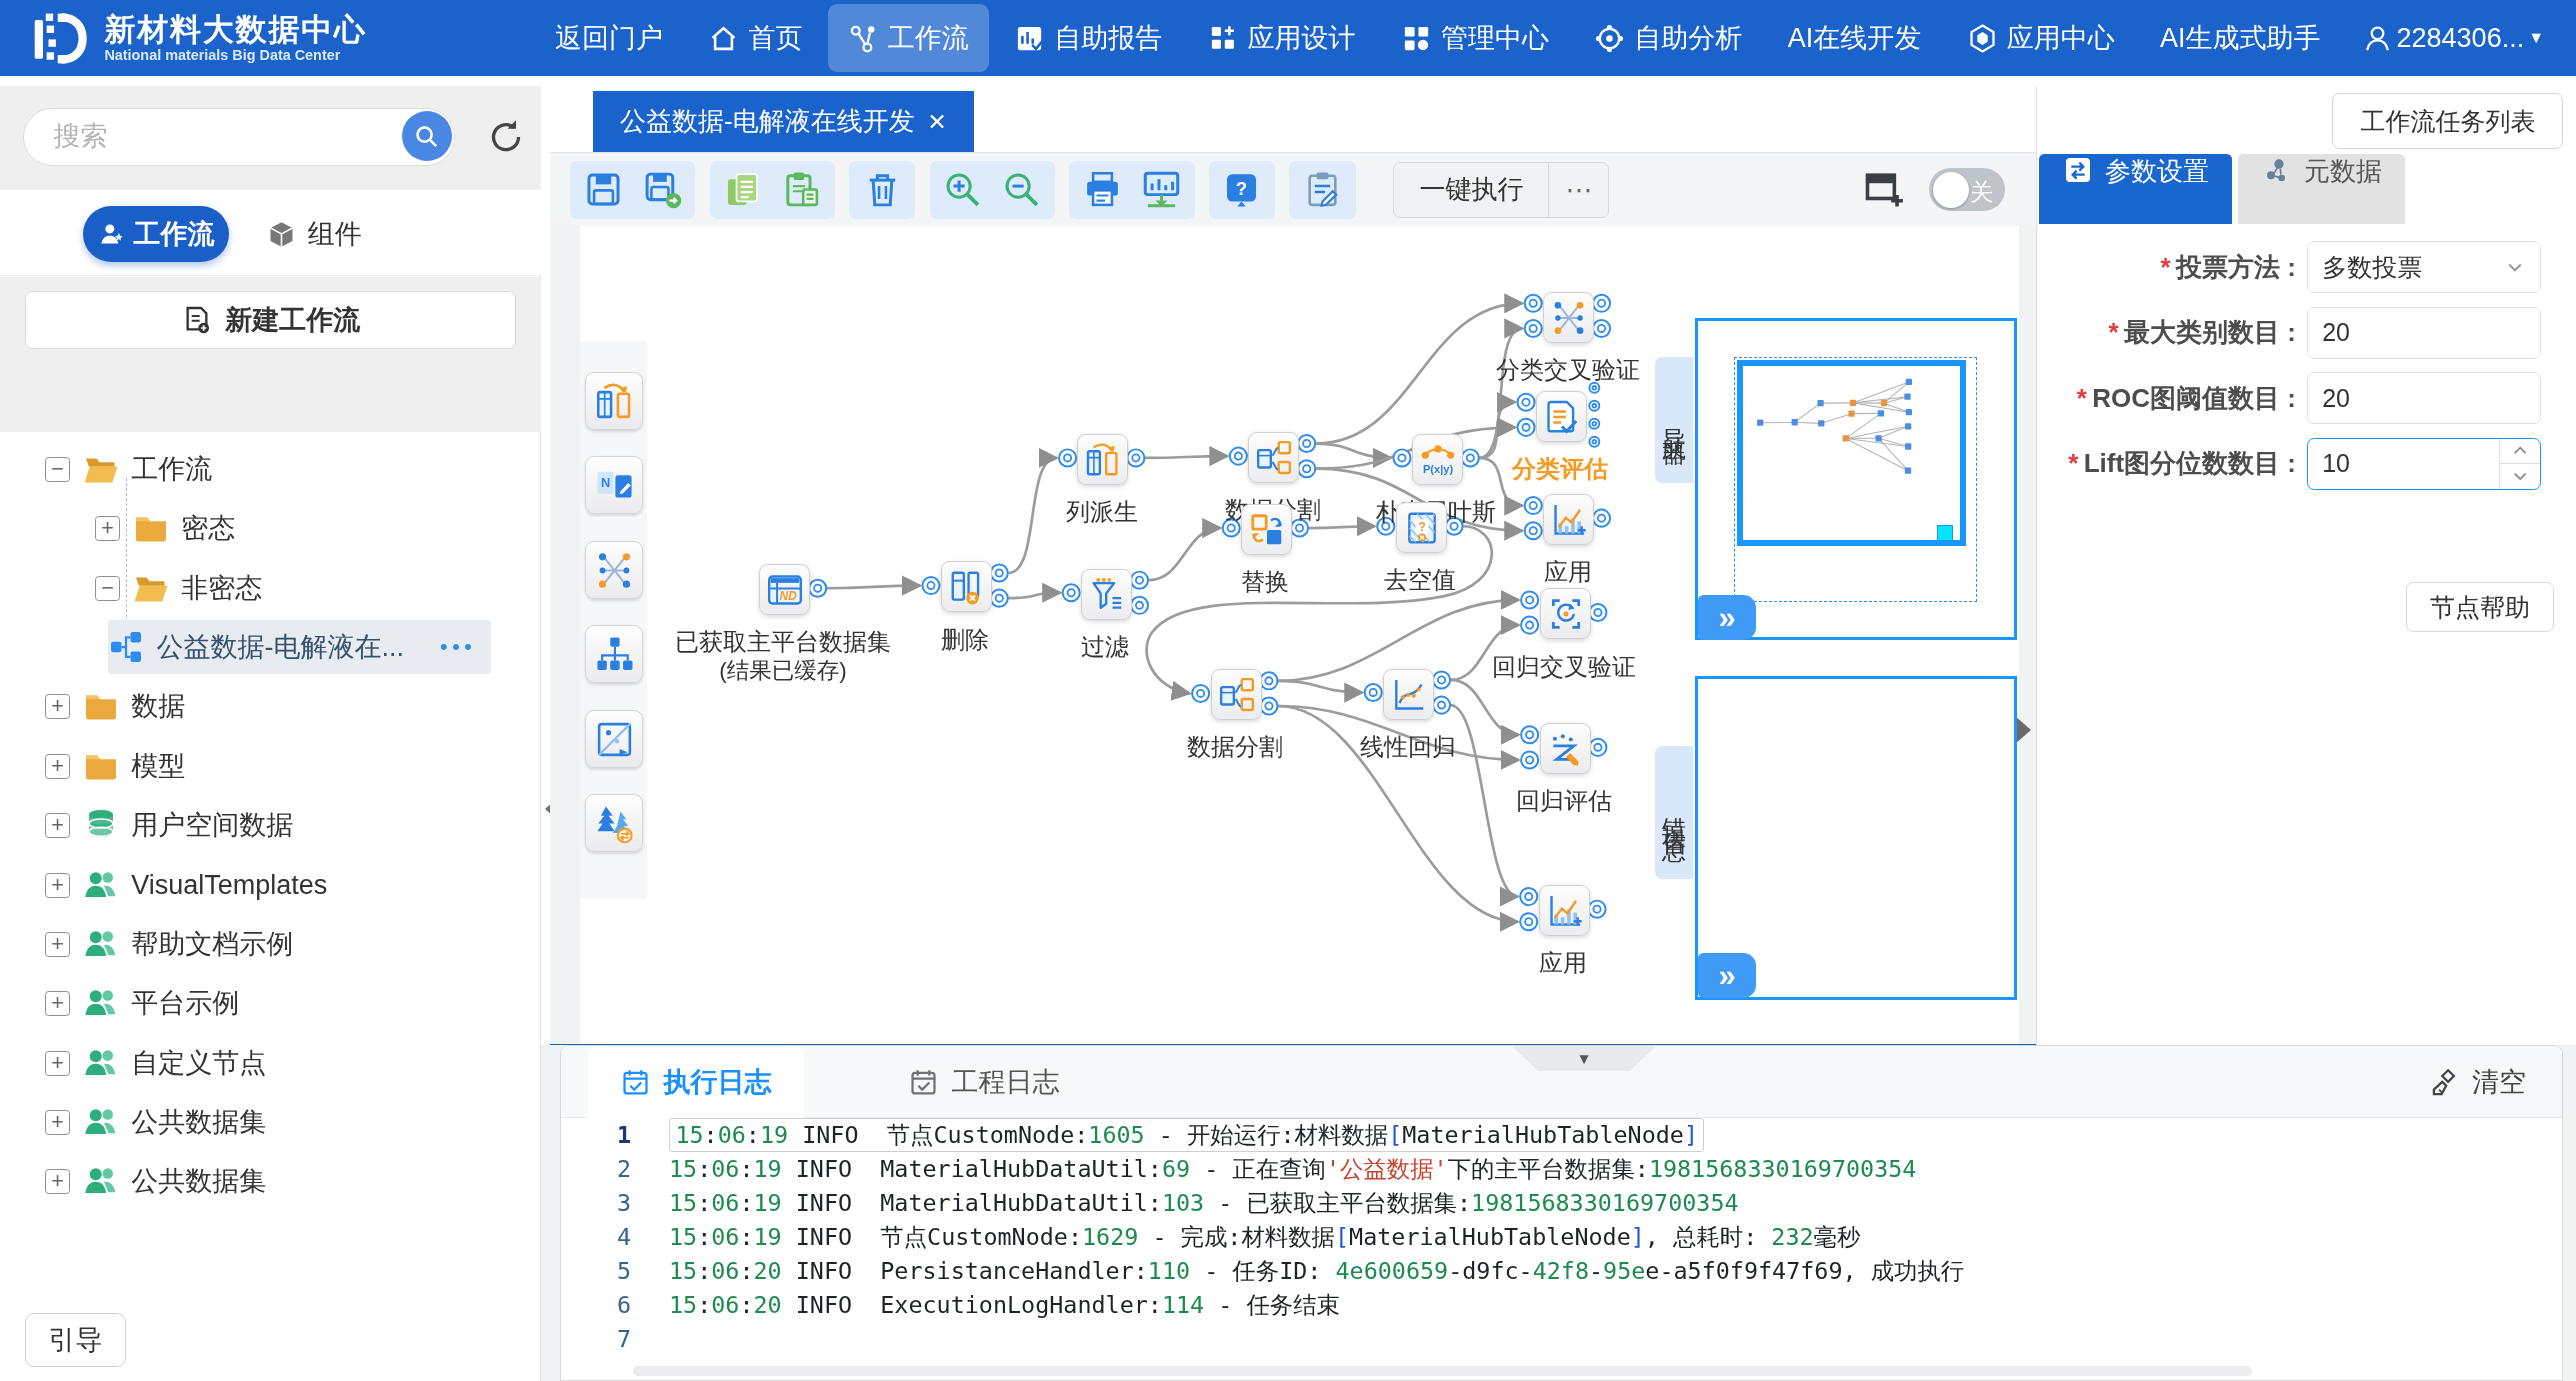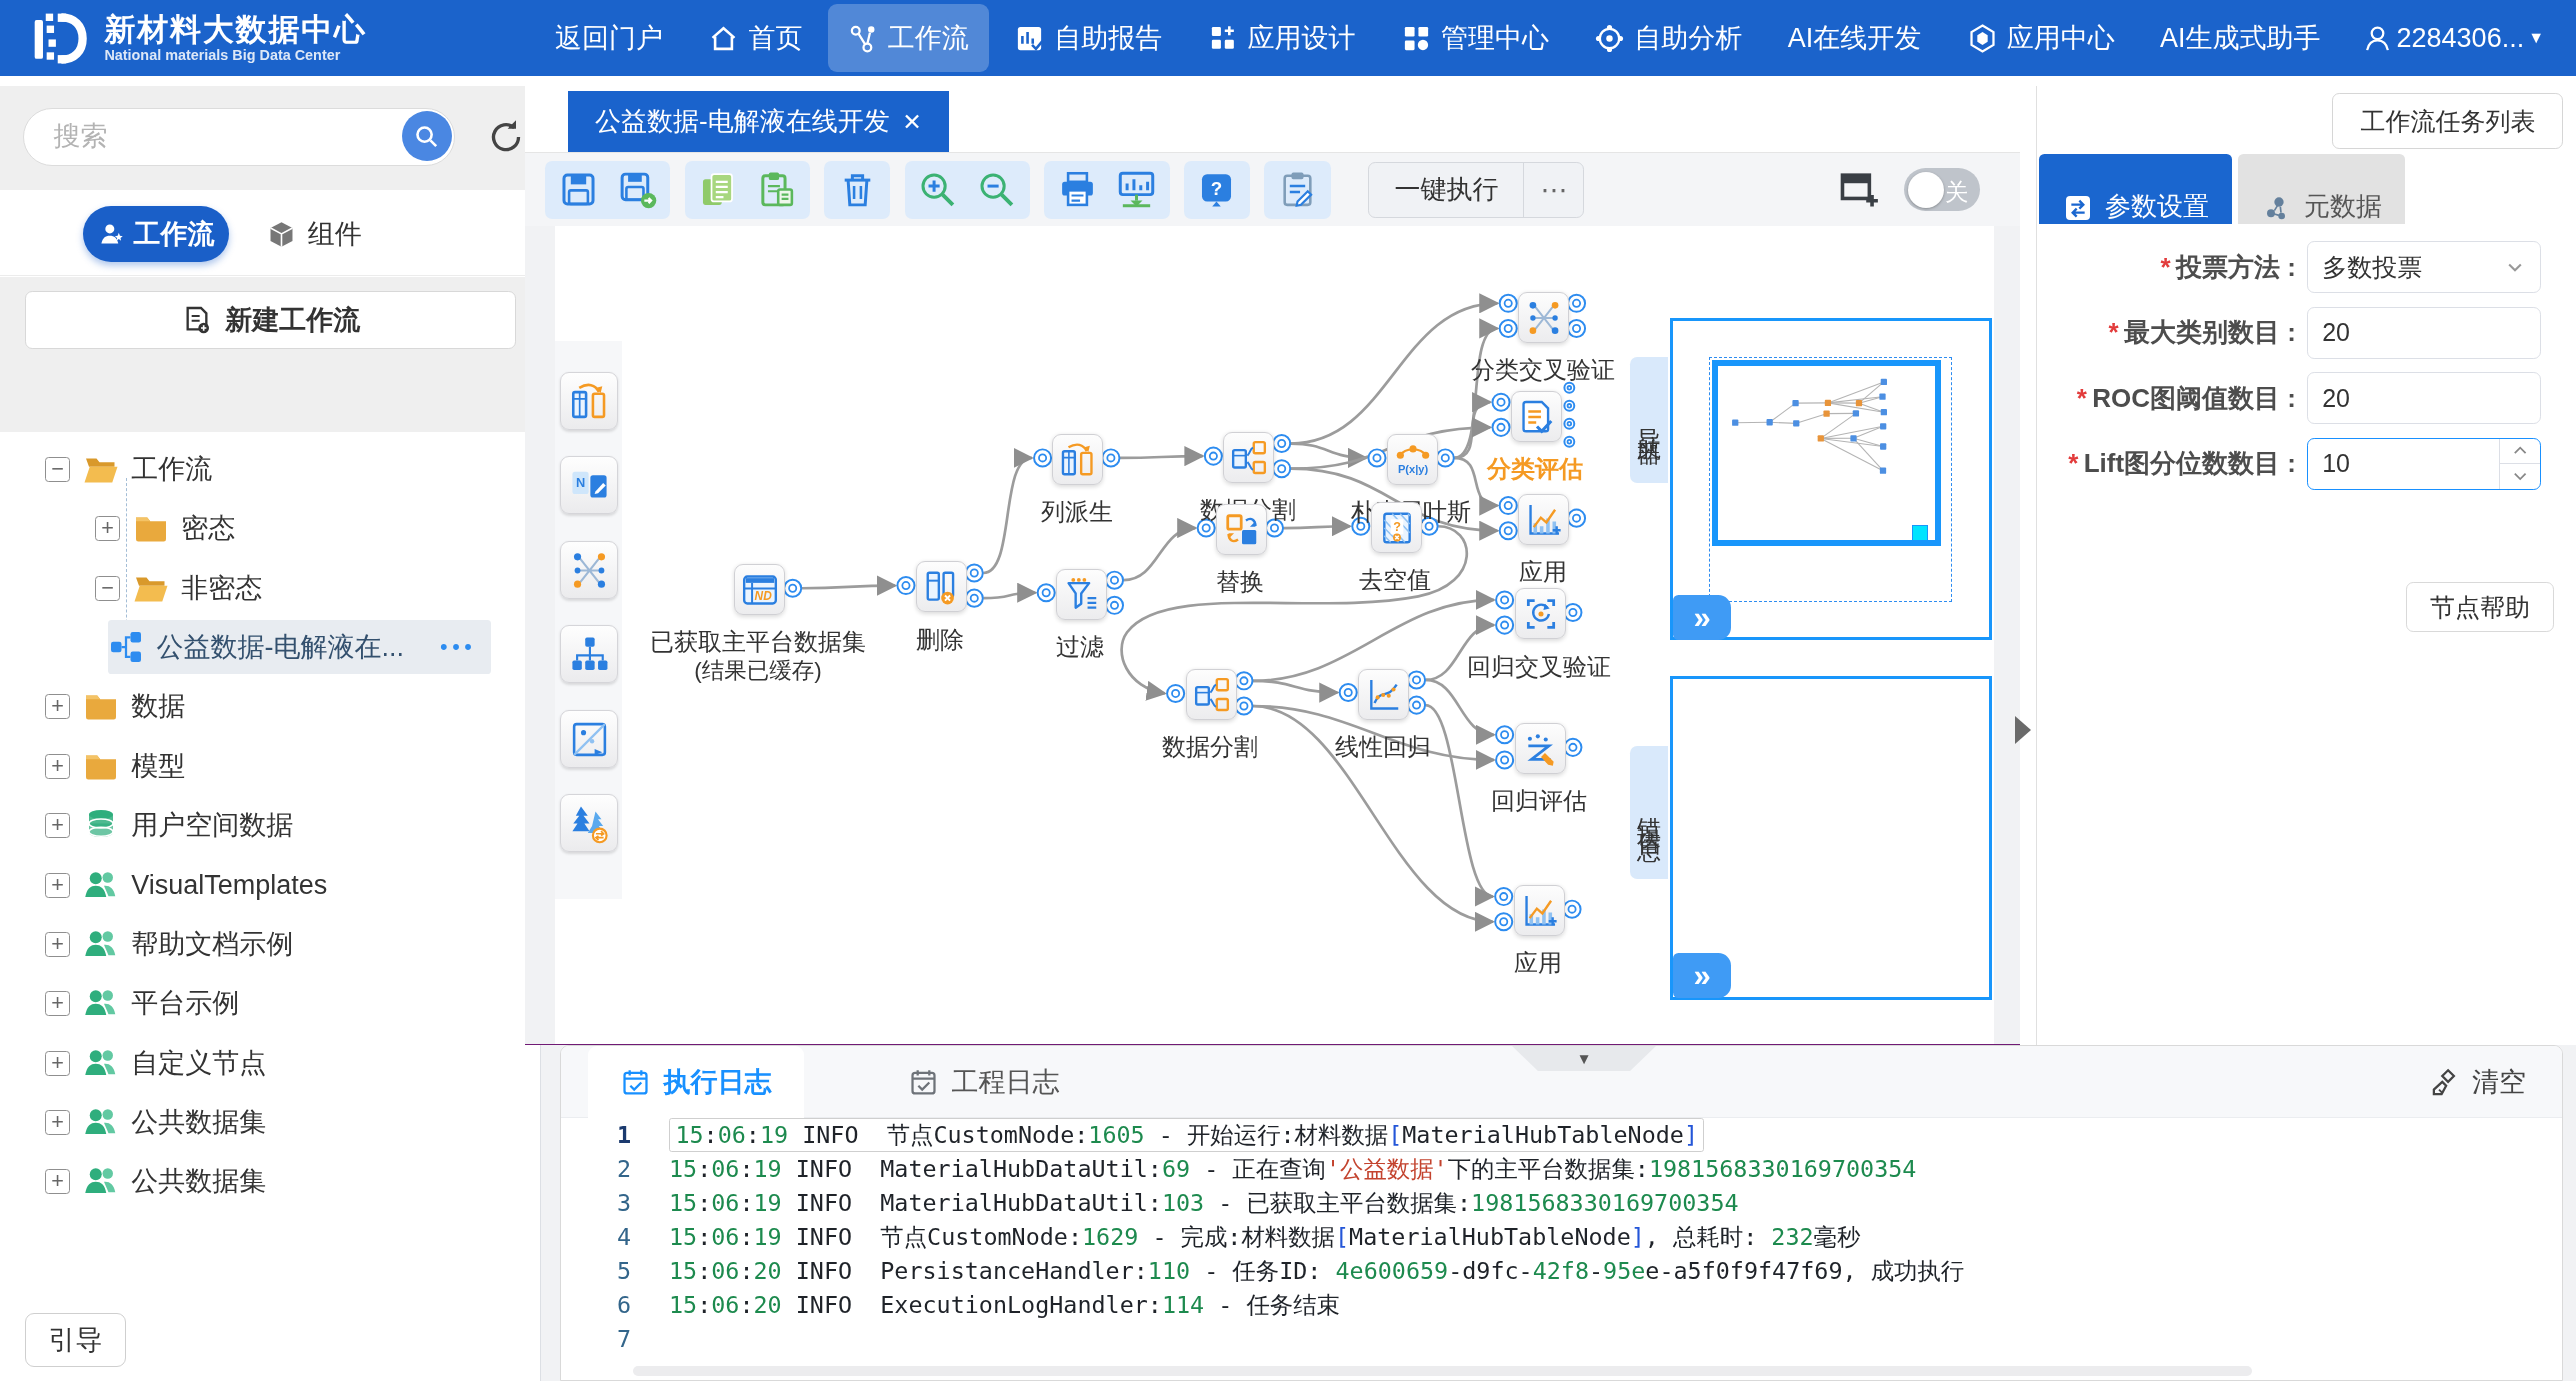--- a/index.html
+++ b/index.html
@@ -33,21 +33,21 @@
   #side-tree{position:absolute;left:0;top:356px;width:541px;height:854px}
   .trow{position:absolute;height:54px;display:flex;align-items:center;gap:12.6px;font-size:27px;color:#333;cursor:pointer;white-space:nowrap}
   .expander{width:25px;height:25px;border:1.8px solid #8f8f8f;border-radius:3.6px;color:#666;font-size:21.6px;line-height:21.6px;display:flex;align-items:center;justify-content:center;box-sizing:border-box;background:#fff}
   .tico{display:inline-flex;width:36px;height:36px}
   .trow.selected{background:#e8ecf1;border-radius:3.6px;padding-right:14.4px}
   .more-dots{color:#2d8cf0;font-size:21.6px;letter-spacing:4.5px;margin-left:23.4px}
   .dashline{position:absolute;border-left:1.8px dashed #a3bdd6;width:0}
   #guide-btn{position:absolute;left:25px;top:1227px;width:101px;height:54px;background:#fff;border:0.9px solid #cfcfcf;border-radius:9px;font-size:27px;color:#333;display:flex;align-items:center;justify-content:center;cursor:pointer}
   .collapse-arrow{width:0;height:0;border-top:14.4px solid transparent;border-bottom:14.4px solid transparent}
   
-  #content-col{position:absolute;left:525px;top:86px;width:1495px;height:959px;background:#701a75}
+  #content-col{position:absolute;left:550px;top:86px;width:1495px;height:959px;background:#0369a1}
   .tabbar{position:absolute;left:0;top:0;width:1495px;height:67px;background:#fff;border-bottom:0.9px solid #e5e5e5;box-sizing:border-box}
   .wf-tab{position:absolute;left:43px;top:5.4px;height:61px;background:#1a63cc;color:#fff;font-size:26px;display:flex;align-items:center;padding:0 27px;gap:12.6px;cursor:pointer}
   .toolbar{position:absolute;left:0;top:67px;width:1495px;height:74px;background:#f4f5f7;border-bottom:0.9px solid #e6e6e6;box-sizing:border-box;display:flex;align-items:center;padding-left:20px}
   .tgroup{background:#ddebfb;border-radius:7.2px;height:58px;display:flex;align-items:center;padding:0 12.6px;gap:18px;margin-right:14.4px}
   .tbtn{width:41px;height:41px;display:inline-flex;cursor:pointer}
   .run-btn{margin-left:23.4px;height:54px;background:#f0f2f5;border:0.9px solid #d5d8dd;border-radius:7.2px;display:flex;align-items:stretch;overflow:hidden;cursor:pointer}
   .run-main{display:flex;align-items:center;padding:0 25px;font-size:26px;color:#333}
   .run-more{display:flex;align-items:center;padding:0 16px;border-left:0.9px solid #d5d8dd;font-size:27px;color:#666}
   .right-tools{margin-left:auto;display:flex;align-items:center;gap:23.4px;padding-right:40px}
   .toggle{width:76px;height:43px;border-radius:21.6px;background:#bfc4cb;position:relative;cursor:pointer}
@@ -67,21 +67,21 @@
   .vpanel-tab{position:absolute;width:38px;background:#d9e9fb;border-radius:7.2px 0 0 7.2px;color:#333;font-size:24px;display:flex;align-items:center;justify-content:center;writing-mode:vertical-rl;text-orientation:upright;letter-spacing:7.2px;z-index:3}
   .vpanel-box{position:absolute;background:#fff;border:3.6px solid #1896fb;box-sizing:border-box;z-index:3}
   .chev-btn{position:absolute;width:58px;height:45px;background:#3f9bf5;border-radius:5.4px 12.6px 12.6px 5.4px;color:#fff;font-size:31px;font-weight:bold;display:flex;align-items:center;justify-content:center;z-index:4;cursor:pointer}
   .mini-dashed{position:absolute;border:1.8px dashed #2d8cf0}
   .mini-solid{position:absolute;border:6.3px solid #1896fb;background:#fff}
   .mini-handle{position:absolute;width:16px;height:16px;background:#00e4ff;border:1.8px solid #1896fb;box-sizing:border-box}
   
   #right-panel{position:absolute;left:2036px;top:86px;width:540px;height:959px;background:#fff;border-left:0.9px solid #e0e0e0;box-sizing:border-box}
   #task-list-btn{position:absolute;right:12.6px;top:7.2px;height:56px;padding:0 27px;background:#fff;border:0.9px solid #d6d6d6;border-radius:7.2px;font-size:25px;color:#333;cursor:pointer}
   #rp-tabs{position:absolute;left:1.8px;top:68px;height:70px;display:flex;gap:5.4px}
-  .rp-tab{height:70px;display:flex;align-items:flex-end;justify-content:center;gap:10.8px;font-size:26px;padding:0 23.4px;border-radius:5.4px 5.4px 0 0;cursor:pointer}
+  .rp-tab{height:70px;display:flex;align-items:flex-start;justify-content:center;gap:10.8px;font-size:26px;padding:0 23.4px;border-radius:5.4px 5.4px 0 0;cursor:pointer}
   .rp-tab.active{background:#1a66cf;color:#fff}
   .rp-tab.inactive{background:#e2e2e2;color:#555}
   #rp-form{position:absolute;left:0;top:155px;width:540px}
   .p-row{display:flex;align-items:center;height:52px;margin-bottom:13.5px}
   .p-label{flex:0 0 259px;text-align:right;font-size:26px;color:#4d4d4d;font-weight:bold;padding-right:10.8px;white-space:nowrap}
   .req{color:#e23c3c;margin-right:5.4px;font-size:26px}
   .ctrl{position:relative;width:234px;height:52px;border:1.8px solid #dcdfe6;border-radius:7.2px;box-sizing:border-box;display:flex;align-items:center;padding:0 14.4px;font-size:25px;color:#333;background:#fff}
   .ctrl.focus{border-color:#1890ff}
   .sel-chev{margin-left:auto;display:inline-flex;width:20px;height:20px}
   .spinner{position:absolute;right:0;top:0;bottom:0;width:40px;border-left:0.9px solid #dcdfe6;display:flex;flex-direction:column}

